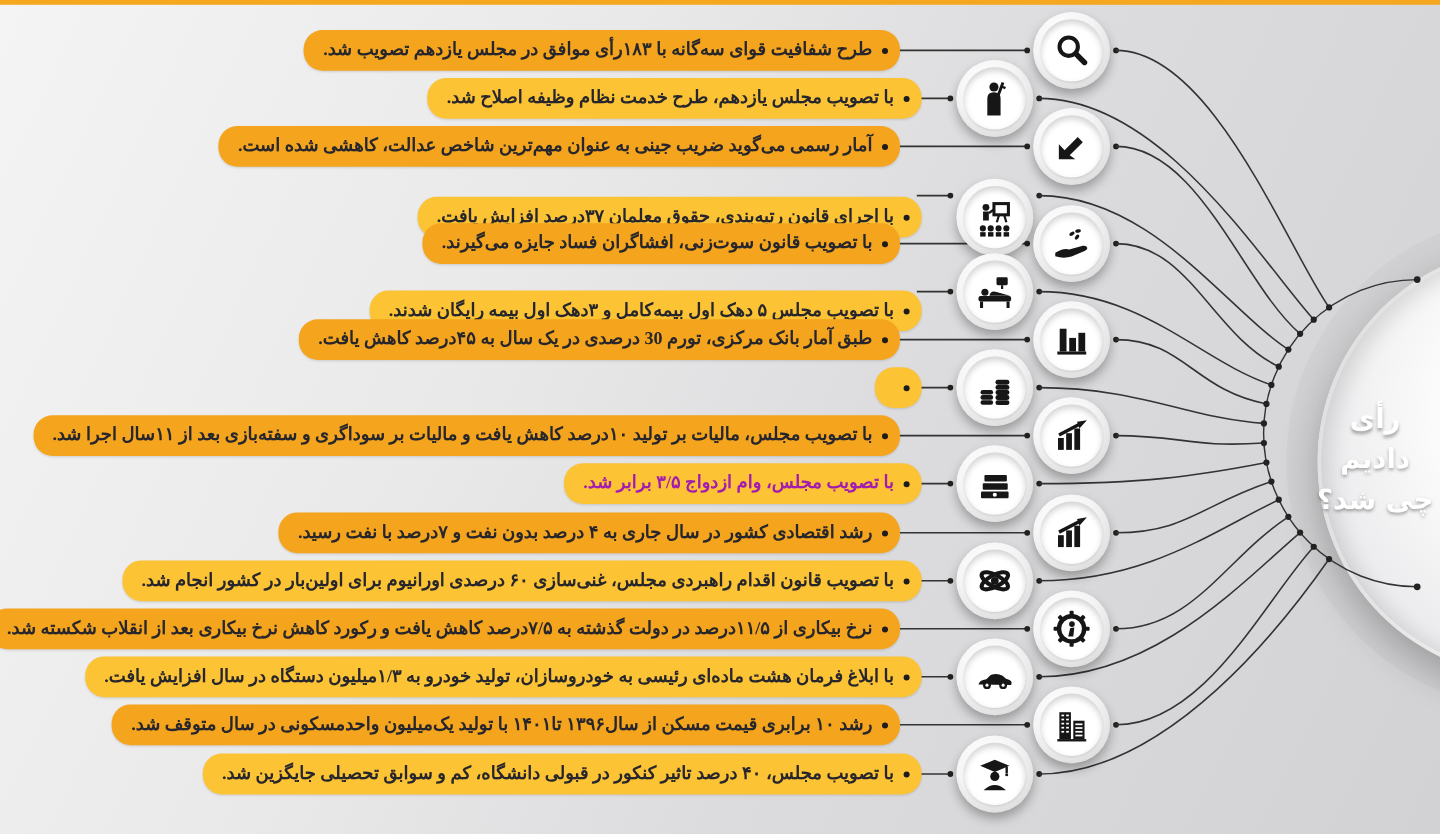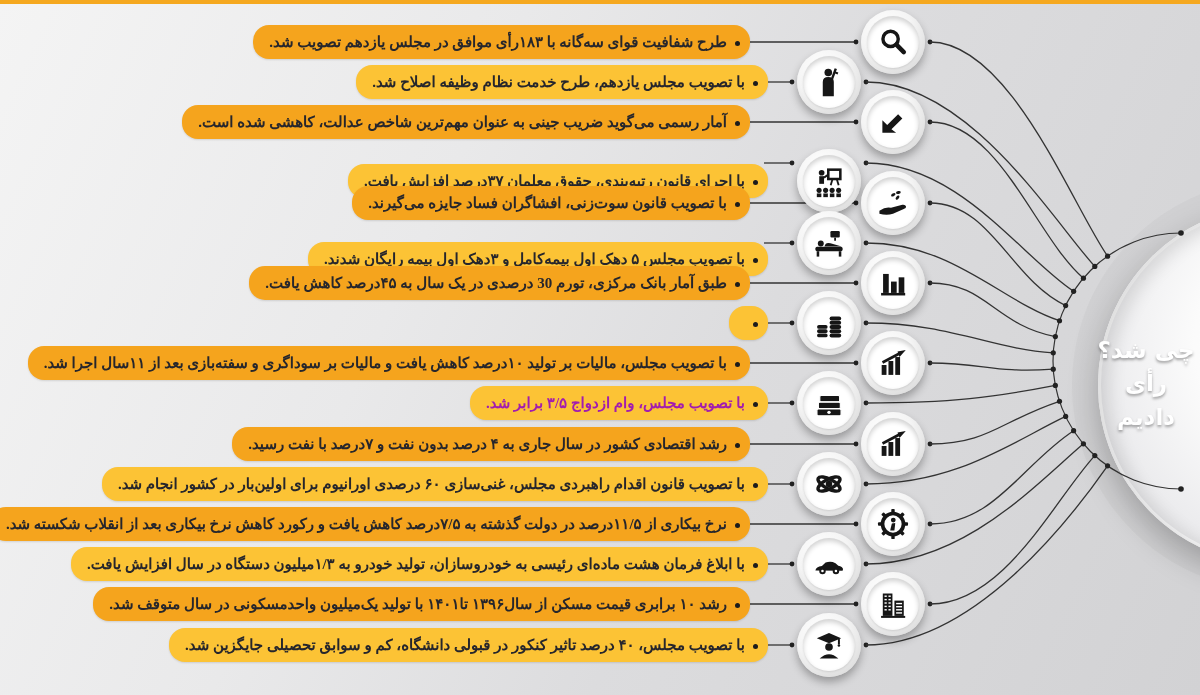--- a/index.html
+++ b/index.html
@@ -66,22 +66,22 @@
   .icon-inner svg{ width:34px; height:34px; }
 </style>
 </head>
 <body>
 
 <div id="stage">
   <div id="top-strip" style="background: rgb(245, 168, 31);"></div>
 
   <div id="big-circle"></div>
   <div id="main-title">
+    <div>رأی دادیم</div>
     <div>چی شد؟</div>
-    <div>رأی دادیم</div>
   </div>
 
   <svg id="connectors" width="1200" height="695">
       <path d="M 1181 233 A 128 128 0 0 0 1181 489" fill="none" stroke="#333333" stroke-width="1.2"></path>
       <circle cx="1181" cy="233" r="2.8" fill="#222"></circle>
       <circle cx="1181" cy="489" r="2.8" fill="#222"></circle>
       <line x1="746" y1="42" x2="856" y2="42" stroke="#333333" stroke-width="1.3"></line>
       <circle cx="856" cy="42" r="2.4" fill="#222"></circle>
       <circle cx="930" cy="42" r="2.4" fill="#222"></circle>
       <path d="M 930 42 C 1009.9119972661797 42 1072.0204770933012 205.3611115850916 1107.582216147066 256.1485383310091" fill="none" stroke="#333333" stroke-width="1.3"></path>

